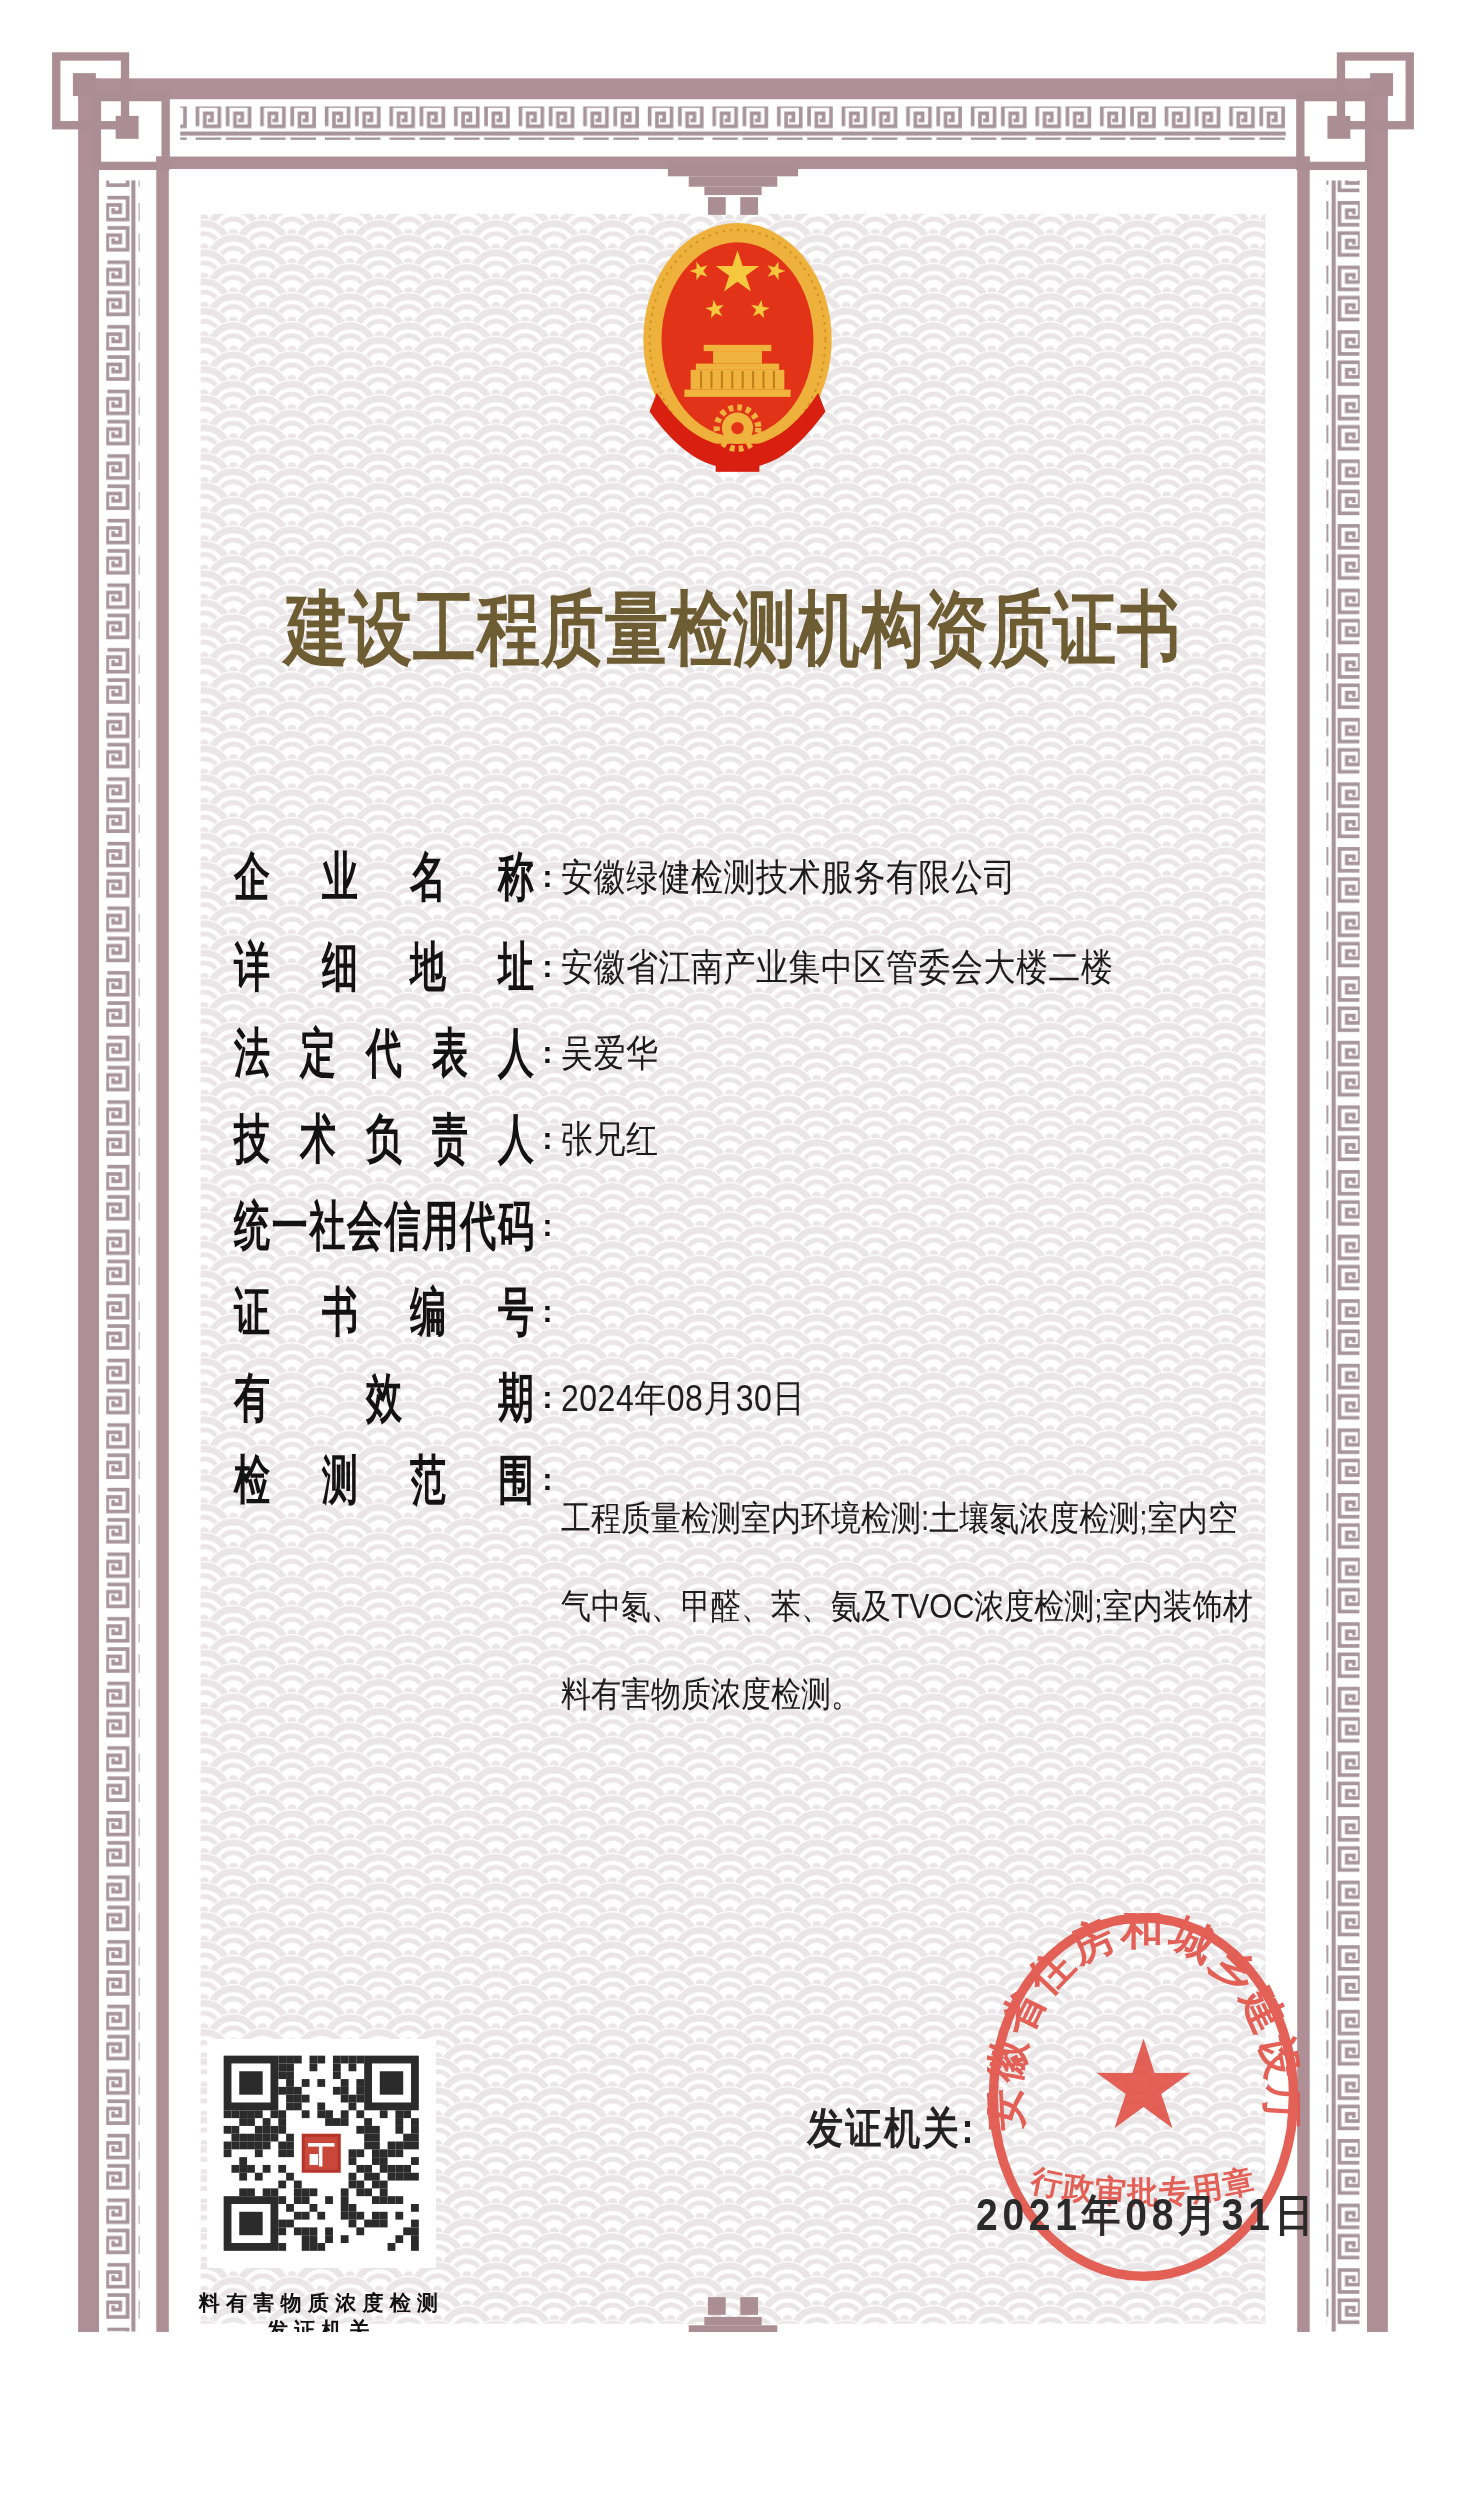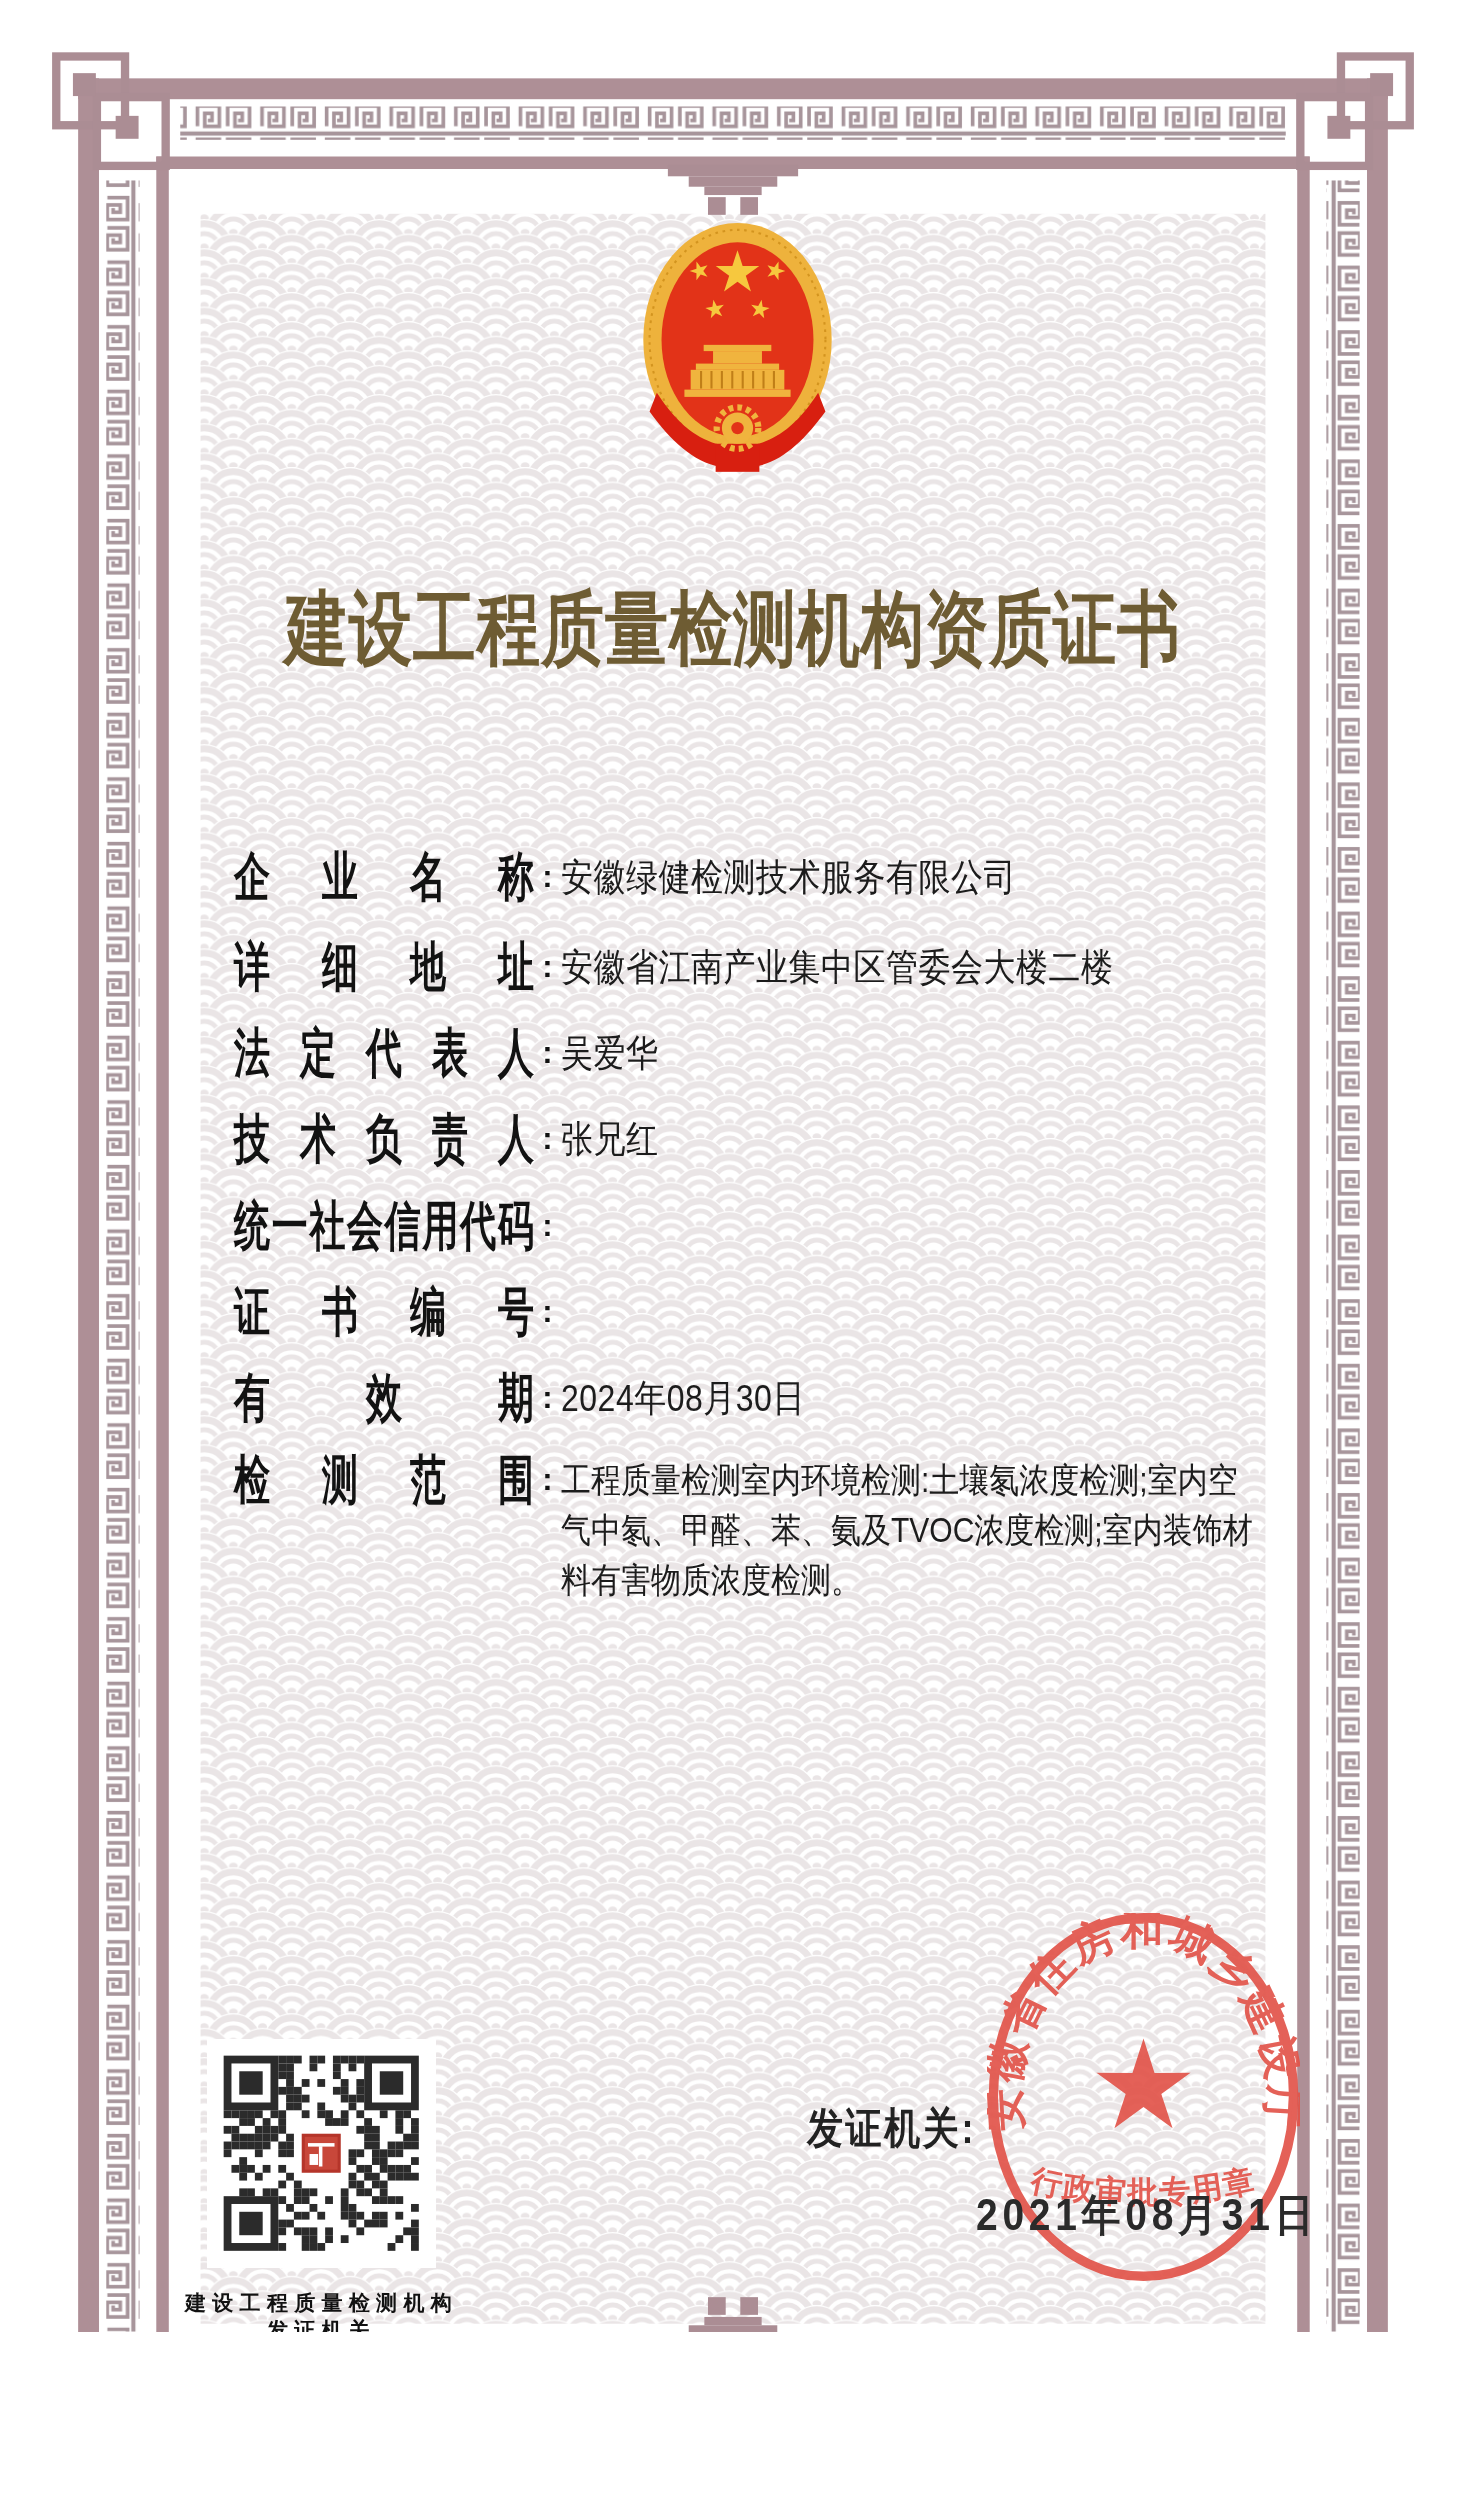--- a/index.html
+++ b/index.html
@@ -24,21 +24,21 @@
     font-weight:700;font-size:36px;color:#121212;flex:none;
   }
   .row-label span{display:inline-block;transform:scaleY(1.48);transform-origin:50% 50%;}
   .row-colon{
     flex:none;width:27px;text-align:center;font-weight:700;font-size:31px;
     line-height:54px;color:#121212;
   }
   .row-value{font-size:32px;line-height:54px;color:#1c1c1c;}
   .row-value .val{display:inline-block;transform:scaleY(1.18);transform-origin:50% 50%;letter-spacing:0.5px;}
   .scope-lines{padding-top:2.1px;}
-  .scope-line{font-size:30px;line-height:50px;height:50px;color:#1c1c1c;}
+  .scope-line{font-size:30px;line-height:50px;height:50px;color:#1c1c1c;margin-top:38px;}
   .scope-line span{display:inline-block;transform:scaleY(1.16);transform-origin:50% 50%;letter-spacing:0px;}
 
   
   .issuer{
     position:absolute;left:807px;top:2105px;font-size:36px;font-weight:700;
     letter-spacing:2.6px;color:#222;transform:scaleY(1.2);transform-origin:50% 50%;white-space:nowrap;
   }
   .issue-date{
     position:absolute;left:976px;top:2188px;font-size:39px;font-weight:600;
     letter-spacing:4.7px;color:#2a2a2a;transform:scaleY(1.12);transform-origin:50% 50%;white-space:nowrap;z-index:6;
@@ -490,21 +490,21 @@
         <rect x="15" y="285" width="75" height="75" fill="#ffffff"></rect>
         <rect x="30" y="300" width="45" height="45" fill="#2b2b2b"></rect>
         <rect x="141" y="141" width="93" height="93" fill="#ffffff"></rect>
         <rect x="150" y="150" width="75" height="75" fill="#b5352a"></rect>
         <rect x="156" y="156" width="63" height="63" fill="#c8473a"></rect>
         <rect x="162" y="168" width="51" height="6.75" fill="#ffffff"></rect>
         <rect x="183" y="174" width="6.75" height="39" fill="#ffffff"></rect>
         <rect x="165" y="189" width="16.5" height="21" fill="#ffffff"></rect>
       </g>
   </svg>
-  <div class="qr-caption l1">建设工程质量检测机构</div>
+  <div class="qr-caption l1">料有害物质浓度检测</div>
   <div class="qr-caption l2">发证机关</div>
 
   <div class="issuer">发证机关:</div>
 
   <svg class="abs" style="left:987px;top:1913px;z-index:5" width="313" height="368" viewBox="-300 -353 600 706" aria-hidden="true">
     <g opacity="0.92">
       <ellipse rx="288" ry="344" fill="none" stroke="#e2544a" stroke-width="18"></ellipse>
       <path fill="#e2544a" d="M0,-112 L21.2,-46.1 L90.3,-46.3 L34.2,-5.9 L55.8,59.9 L0,19 L-55.8,59.9 L-34.2,-5.9 L-90.3,-46.3 L-21.2,-46.1 Z"></path>
       <path id="sealTop" d="M -217,123 A 240,292 0 1 1 217,123" fill="none"></path>
       <text font-size="82" font-weight="700" fill="#e2544a" letter-spacing="6" font-family="Liberation Sans, DejaVu Sans, sans-serif">

